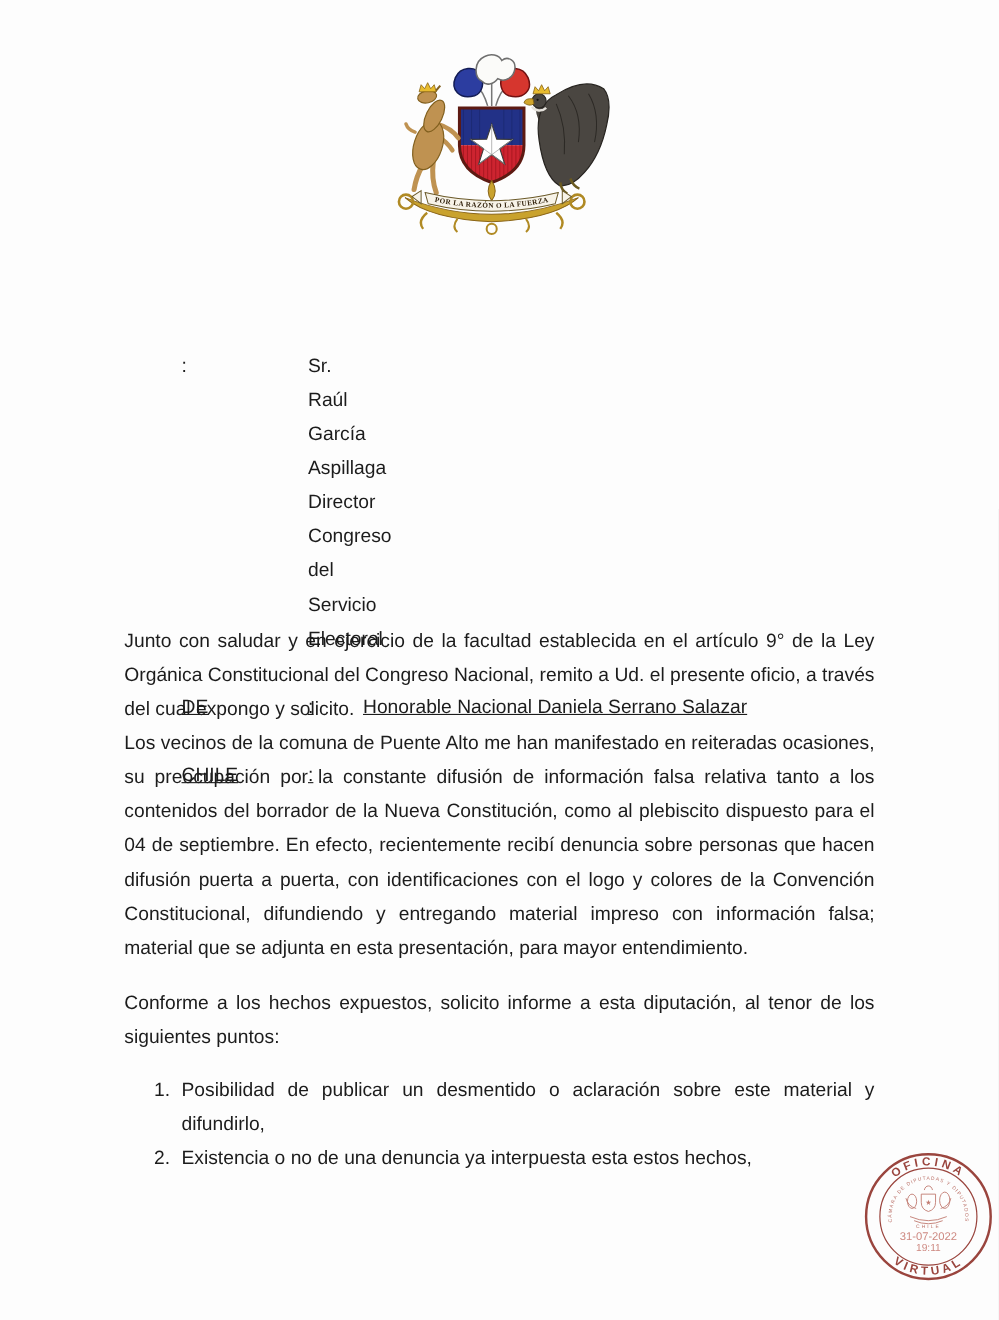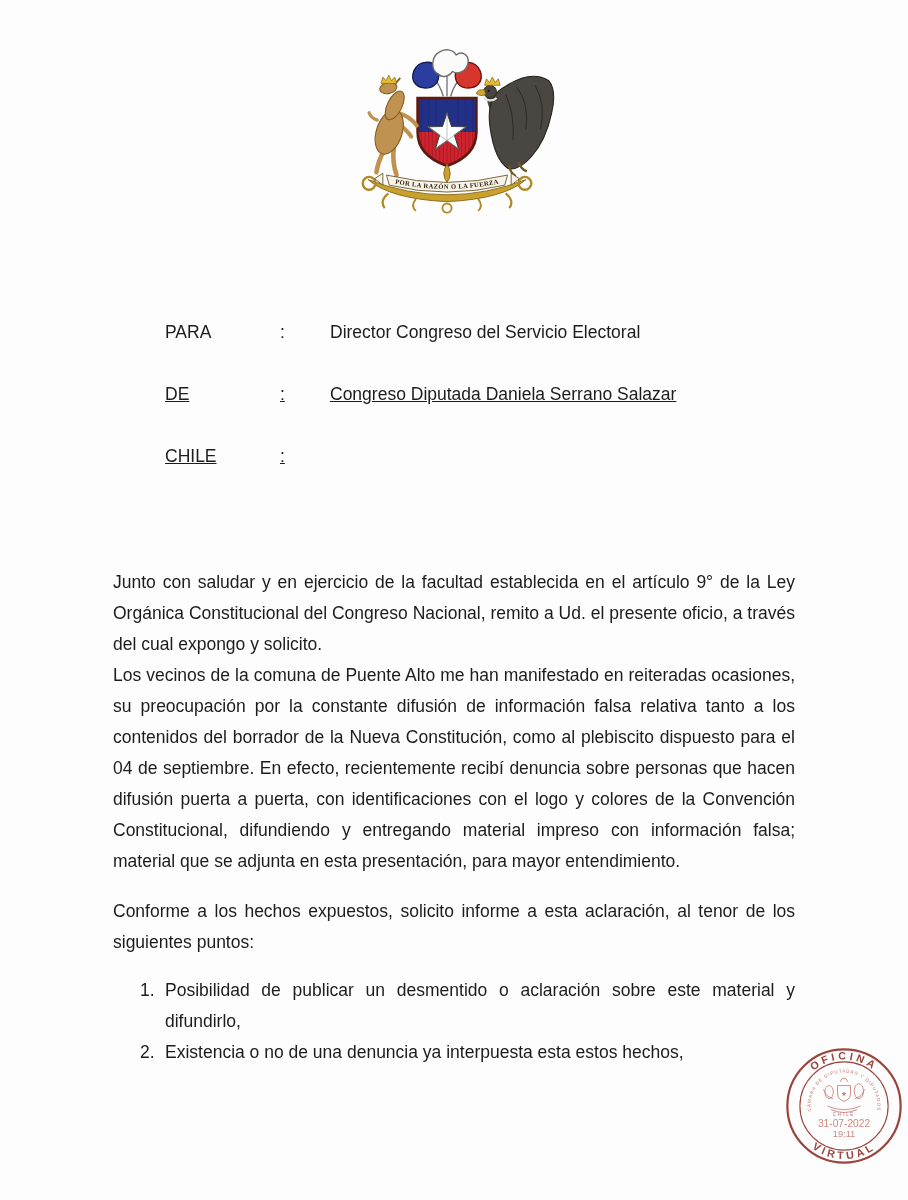--- a/index.html
+++ b/index.html
@@ -98,41 +98,41 @@
         <path id="mottoPath" d="M58,150 Q120,164 182,150" fill="none"></path>
         <text font-size="7.2" fill="#33230d" letter-spacing="0.4" font-weight="bold">
           <textPath href="#mottoPath" startOffset="50%" text-anchor="middle">POR LA RAZÓN O LA FUERZA</textPath>
         </text>
       </g>
     </svg>
   </div>
 
   <div class="hdr">
     <div class="hdr-row">
-      <div class="hdr-label">PARA</div>
       <div class="hdr-colon">:</div>
       <div class="hdr-value">
+        <div>Sr. Raúl García Aspillaga</div>
         <div>Director Congreso del Servicio Electoral</div>
       </div>
     </div>
     <div class="hdr-row">
       <div class="hdr-label">DE</div>
       <div class="hdr-colon">:</div>
-      <div class="hdr-value">Congreso Diputada Daniela Serrano Salazar</div>
+      <div class="hdr-value">Honorable Nacional Daniela Serrano Salazar</div>
     </div>
     <div class="hdr-row">
       <div class="hdr-label">CHILE</div>
       <div class="hdr-colon">:</div>
     </div>
   </div>
 
   <div class="body-text">
     <p>Junto con saludar y en ejercicio de la facultad establecida en el artículo 9° de la Ley Orgánica Constitucional del Congreso Nacional, remito a Ud. el presente oficio, a través del cual expongo y solicito.</p>
     <p>Los vecinos de la comuna de Puente Alto me han manifestado en reiteradas ocasiones, su preocupación por la constante difusión de información falsa relativa tanto a los contenidos del borrador de la Nueva Constitución, como al plebiscito dispuesto para el 04 de septiembre. En efecto, recientemente recibí denuncia sobre personas que hacen difusión puerta a puerta, con identificaciones con el logo y colores de la Convención Constitucional, difundiendo y entregando material impreso con información falsa; material que se adjunta en esta presentación, para mayor entendimiento.</p>
-    <p class="gap-before">Conforme a los hechos expuestos, solicito  informe a esta aclaración, al tenor de los siguientes puntos:</p>
+    <p class="gap-before">Conforme a los hechos expuestos, solicito  informe a esta diputación, al tenor de los siguientes puntos:</p>
     <div class="num-list">
       <div class="list-item">
         <div class="num">1.</div>
         <div class="txt">Posibilidad de publicar un desmentido o aclaración sobre este material y difundirlo,</div>
       </div>
       <div class="list-item">
         <div class="num">2.</div>
         <div class="txt">Existencia o no de una denuncia ya interpuesta esta estos hechos,</div>
       </div>
     </div>

